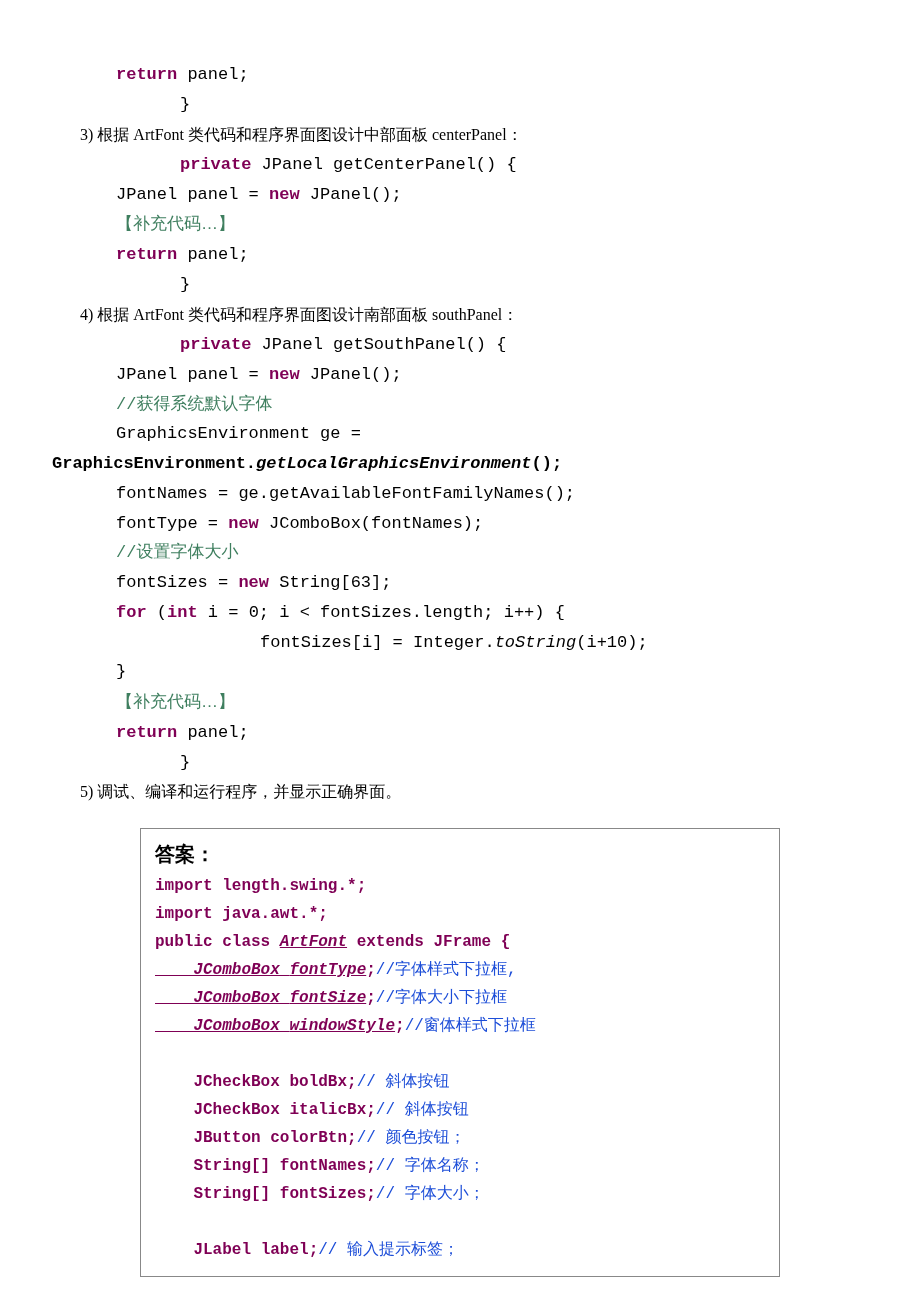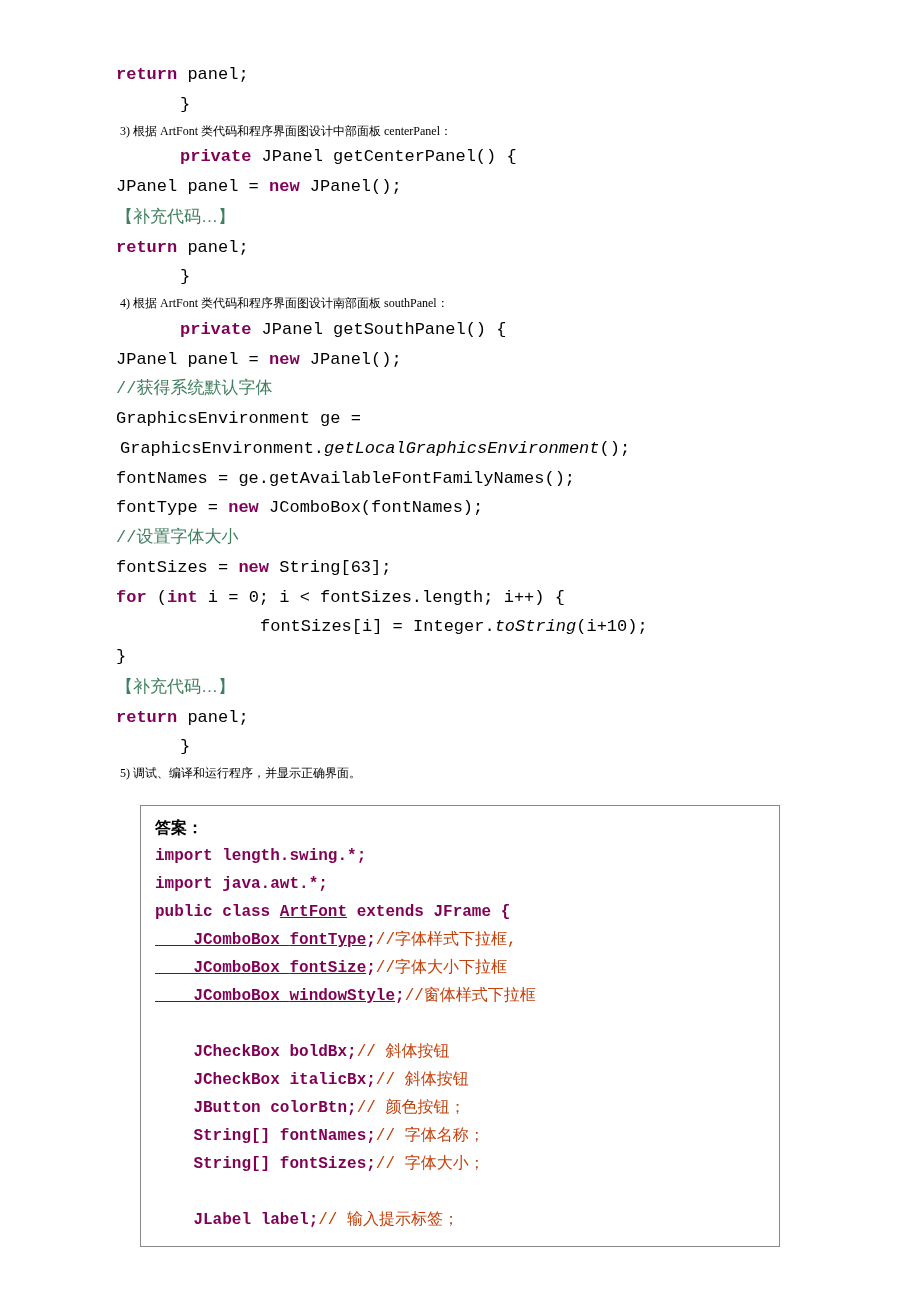--- a/index.html
+++ b/index.html
@@ -17,50 +17,50 @@
   .code-block {
     font-family: "Courier New", monospace;
     font-size: 17px;
     line-height: 1.75;
     white-space: pre;
     color: #000;
   }
   .indent1 { padding-left: 180px; }
   .indent2 { padding-left: 116px; }
   .indent3 { padding-left: 260px; }
-  .indent0 { padding-left: 120px; }
+  .indent0 { padding-left: 52px; font-weight: bold; }
   .kw { color: #7f0055; font-weight: bold; }
   .comment { color: #3f7f5f; }
   .placeholder { color: #3f7f5f; font-family: "Microsoft YaHei", sans-serif; }
   .italic { font-style: italic; }
   .numitem {
-    padding-left: 120px;
+    padding-left: 80px;
     font-family: "Times New Roman", "SimSun", serif;
-    font-size: 12px;
+    font-size: 16px;
     line-height: 1.9;
   }
 
   .answer-box {
     margin: 20px 140px 0 140px;
     border: 1px solid #888;
     padding: 8px 12px 12px 14px;
     font-family: Consolas, "Courier New", monospace;
     font-size: 16px;
     line-height: 1.75;
   }
   .answer-box .ans-line { white-space: pre; }
   .ans-kw { color: #7f0055; font-weight: bold; }
-  .ans-comment { color: #c2410c; }
+  .ans-comment { color: #1d4ed8; }
   .ans-label {
     font-family: "SimSun", serif;
-    font-size: 16px;
+    font-size: 20px;
     font-weight: bold;
     color: #000;
   }
-  .ul { text-decoration: underline; }
+  .ul { text-decoration: underline; font-style: italic; }
   .mb { margin-bottom: 0; }
 </style>
 </head>
 <body>
 
 <div class="page">
 
   <div>
 
     <div class="code-block indent2"><span class="kw">return</span><span> panel;</span></div>

